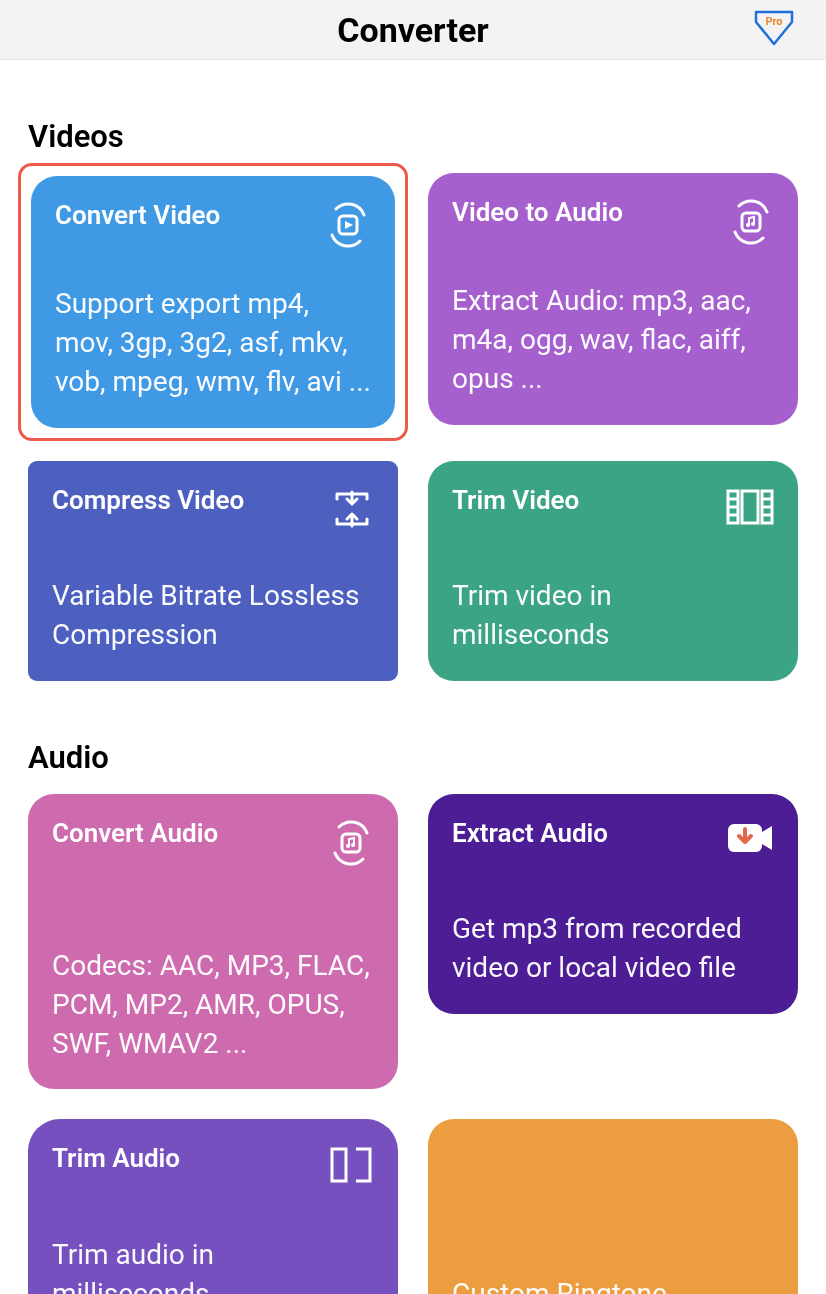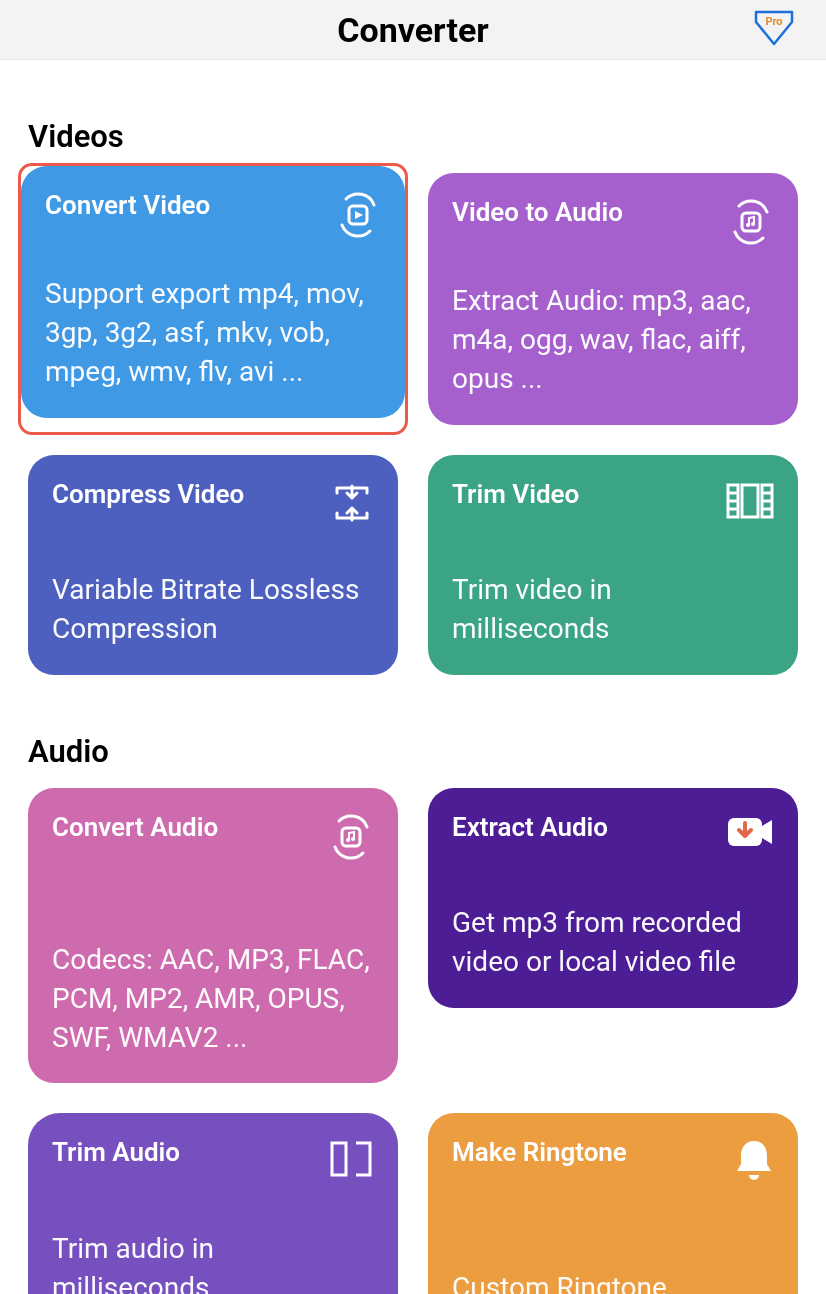--- a/index.html
+++ b/index.html
@@ -41,20 +41,21 @@
   .grid {
     display: grid;
     grid-template-columns: 1fr 1fr;
     gap: 30px 30px;
   }
   .card-wrap {
     position: relative;
     border-radius: 26px;
   }
   .card-wrap.highlight {
+    padding: 10px;
     margin: -10px;
     border: 3px solid #eb5a4a;
     border-radius: 14px;
   }
   .card {
     border-radius: 26px;
     padding: 24px 22px 26px 24px;
     color: #fff;
     min-height: 220px;
     display: flex;
@@ -77,21 +78,21 @@
     font-weight: 400;
     line-height: 1.4;
     margin-top: auto;
     padding-top: 30px;
   }
   .card .card-desc { opacity: 0.97; }
   .icon-box { flex-shrink: 0; }
   
   .c-blue    { background:#3f99e5; }
   .c-purple  { background:#a560cd; }
-  .c-indigo  { background:#4d60c0; }
+  .c-indigo  { background:#4d60c0;border-radius:9px; }
   .c-teal    { background:#3ba485; }
   .c-pink    { background:#ce6bae;gap:44px; }
   .c-orange  { background:#4c1d95; }
   .c-violet  { background:#7650bf;border-radius:32px; }
   .c-amber   { background:#ec9d3f; }
 </style>
 </head>
 <body>
 
 <div class="header">
@@ -234,28 +235,19 @@
               <path d="M30 6 H44 V38 H30"></path>
             </svg>
           </span>
         </div>
         <div class="card-desc">Trim audio in milliseconds</div>
       </div>
     </div>
 
     <div class="card-wrap">
       <div class="card c-amber">
-        <div class="card-header">
-          <div class="card-title">Make Ringtone</div>
-          <span class="icon-box">
-            <svg width="44" height="48" viewBox="0 0 44 48" fill="#fff">
-              <path d="M22 4 C13 4 9 11 9 19 V27 L5 34 H39 L35 27 V19 C35 11 31 4 22 4 Z"></path>
-              <path d="M17 38 A5 5 0 0 0 27 38 Z"></path>
-            </svg>
-          </span>
-        </div>
         <div class="card-desc">Custom Ringtone</div>
       </div>
     </div>
 
   </div>
 
 </div>
 
 </body></html>

